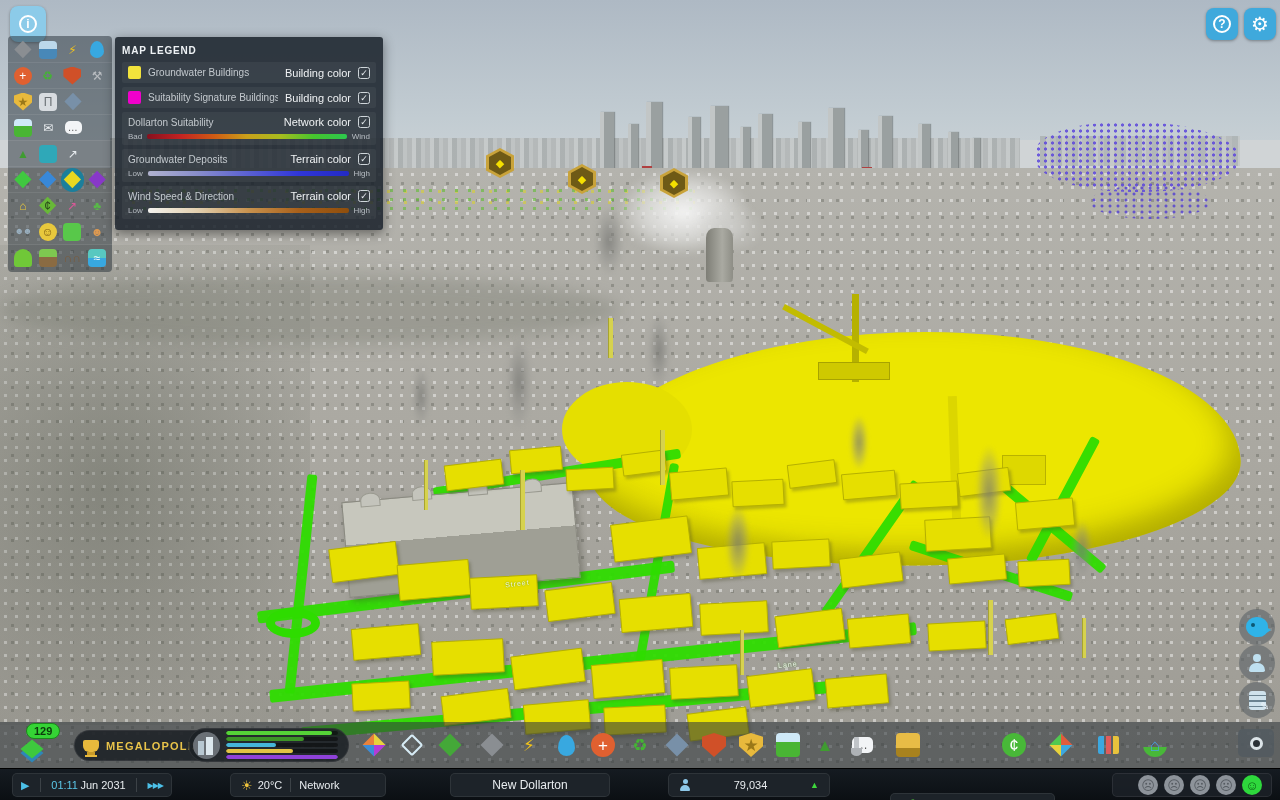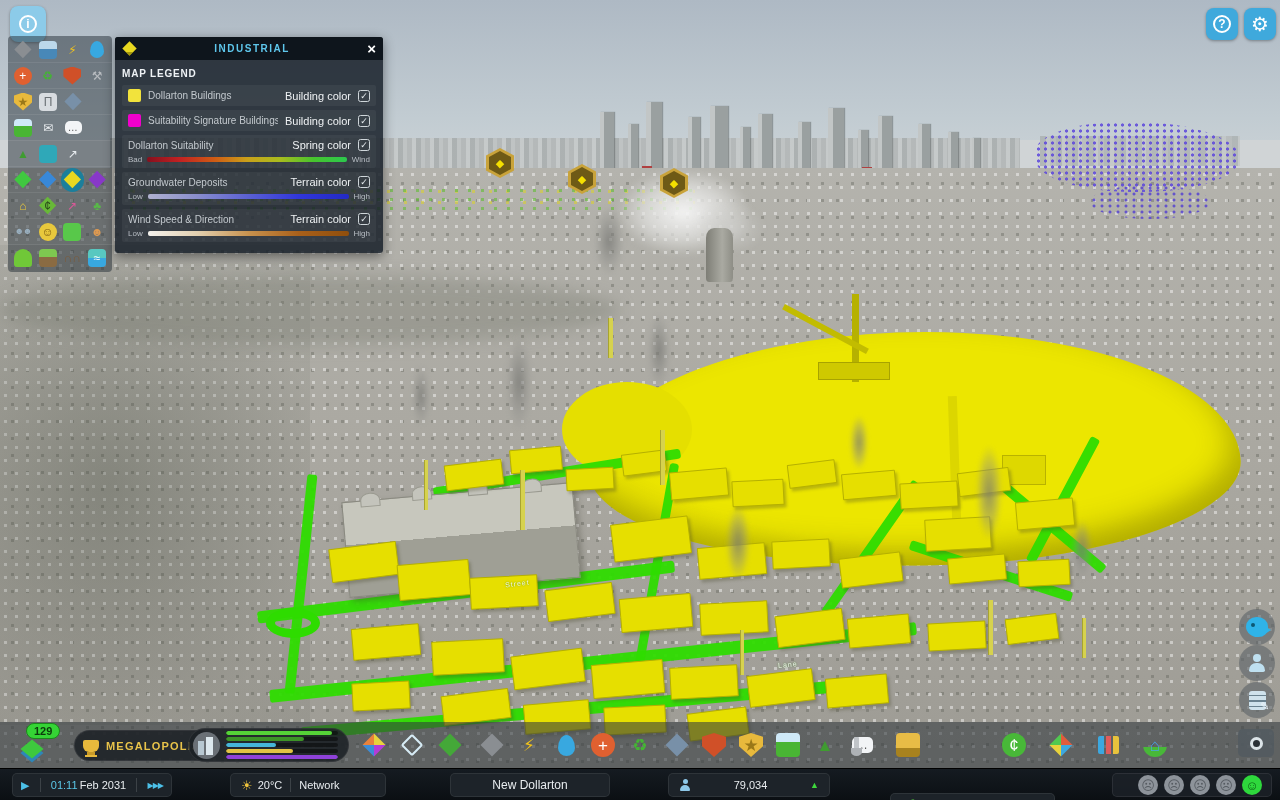--- a/index.html
+++ b/index.html
@@ -465,48 +465,43 @@
       <span class="cell">
         <span class="shp none" style="color: rgb(122, 90, 58);">∩∩</span>
       </span>
       <span class="cell">
         <span class="shp sq" style="background: linear-gradient(rgb(88, 200, 192) 50%, rgb(56, 168, 224) 50%); color: rgb(255, 255, 255);">≈</span>
       </span>
     </div>
   </div>
 
 <div id="panel">
-  <div id="panel-header">
-    <span class="pnl-icon"></span>
-    <span id="panel-title">INDUSTRIAL</span>
-    <span id="panel-close">×</span>
-  </div>
   <div id="panel-body">
     <div id="legend-title">MAP LEGEND</div>
     <div id="legend-rows">
         <div class="lg-row">
           <div class="lg-top">
             <span class="lg-swatch" style="background: rgb(242, 227, 60);"></span>
-            <span class="lg-label">Dollarton Buildings</span>
+            <span class="lg-label">Groundwater Buildings</span>
             <span class="lg-type">Building color</span>
             <span class="lg-check">✓</span>
           </div>
         </div>
         <div class="lg-row">
           <div class="lg-top">
             <span class="lg-swatch" style="background: rgb(240, 0, 204);"></span>
             <span class="lg-label">Suitability Signature Buildings</span>
             <span class="lg-type">Building color</span>
             <span class="lg-check">✓</span>
           </div>
         </div>
         <div class="lg-row">
           <div class="lg-top">
             <span class="lg-label">Dollarton Suitability</span>
-            <span class="lg-type">Spring color</span>
+            <span class="lg-type">Network color</span>
             <span class="lg-check">✓</span>
           </div>
           <div class="lg-grad-row">
             <span class="lg-end">Bad</span>
             <span class="lg-grad" style="background: linear-gradient(90deg, rgb(134, 16, 30), rgb(195, 34, 34), rgb(207, 90, 20), rgb(202, 160, 26), rgb(168, 188, 30), rgb(70, 196, 46), rgb(44, 200, 78));"></span>
             <span class="lg-end">Wind</span>
           </div>
         </div>
         <div class="lg-row">
           <div class="lg-top">
@@ -650,21 +645,21 @@
 </div>
 <div id="camera-btn">
     <span class="lens"></span>
   </div>
 
 <div id="statusbar">
   <div id="time-pill" class="sb-pill">
     <span id="play-btn">▶</span>
     <span class="sb-sep"></span>
     <span class="cyan">01:11</span>
-    <span>Feb 2031</span>
+    <span>Jun 2031</span>
     <span class="sb-sep"></span>
     <span id="ffwd-btn">▶▶▶</span>
   </div>
   <div id="climate-pill" class="sb-pill">
     <span class="sun">☀</span>
     <span>20°C</span>
     <span class="sb-sep"></span>
     <span>Network</span>
   </div>
   <div id="city-pill" class="sb-pill">

